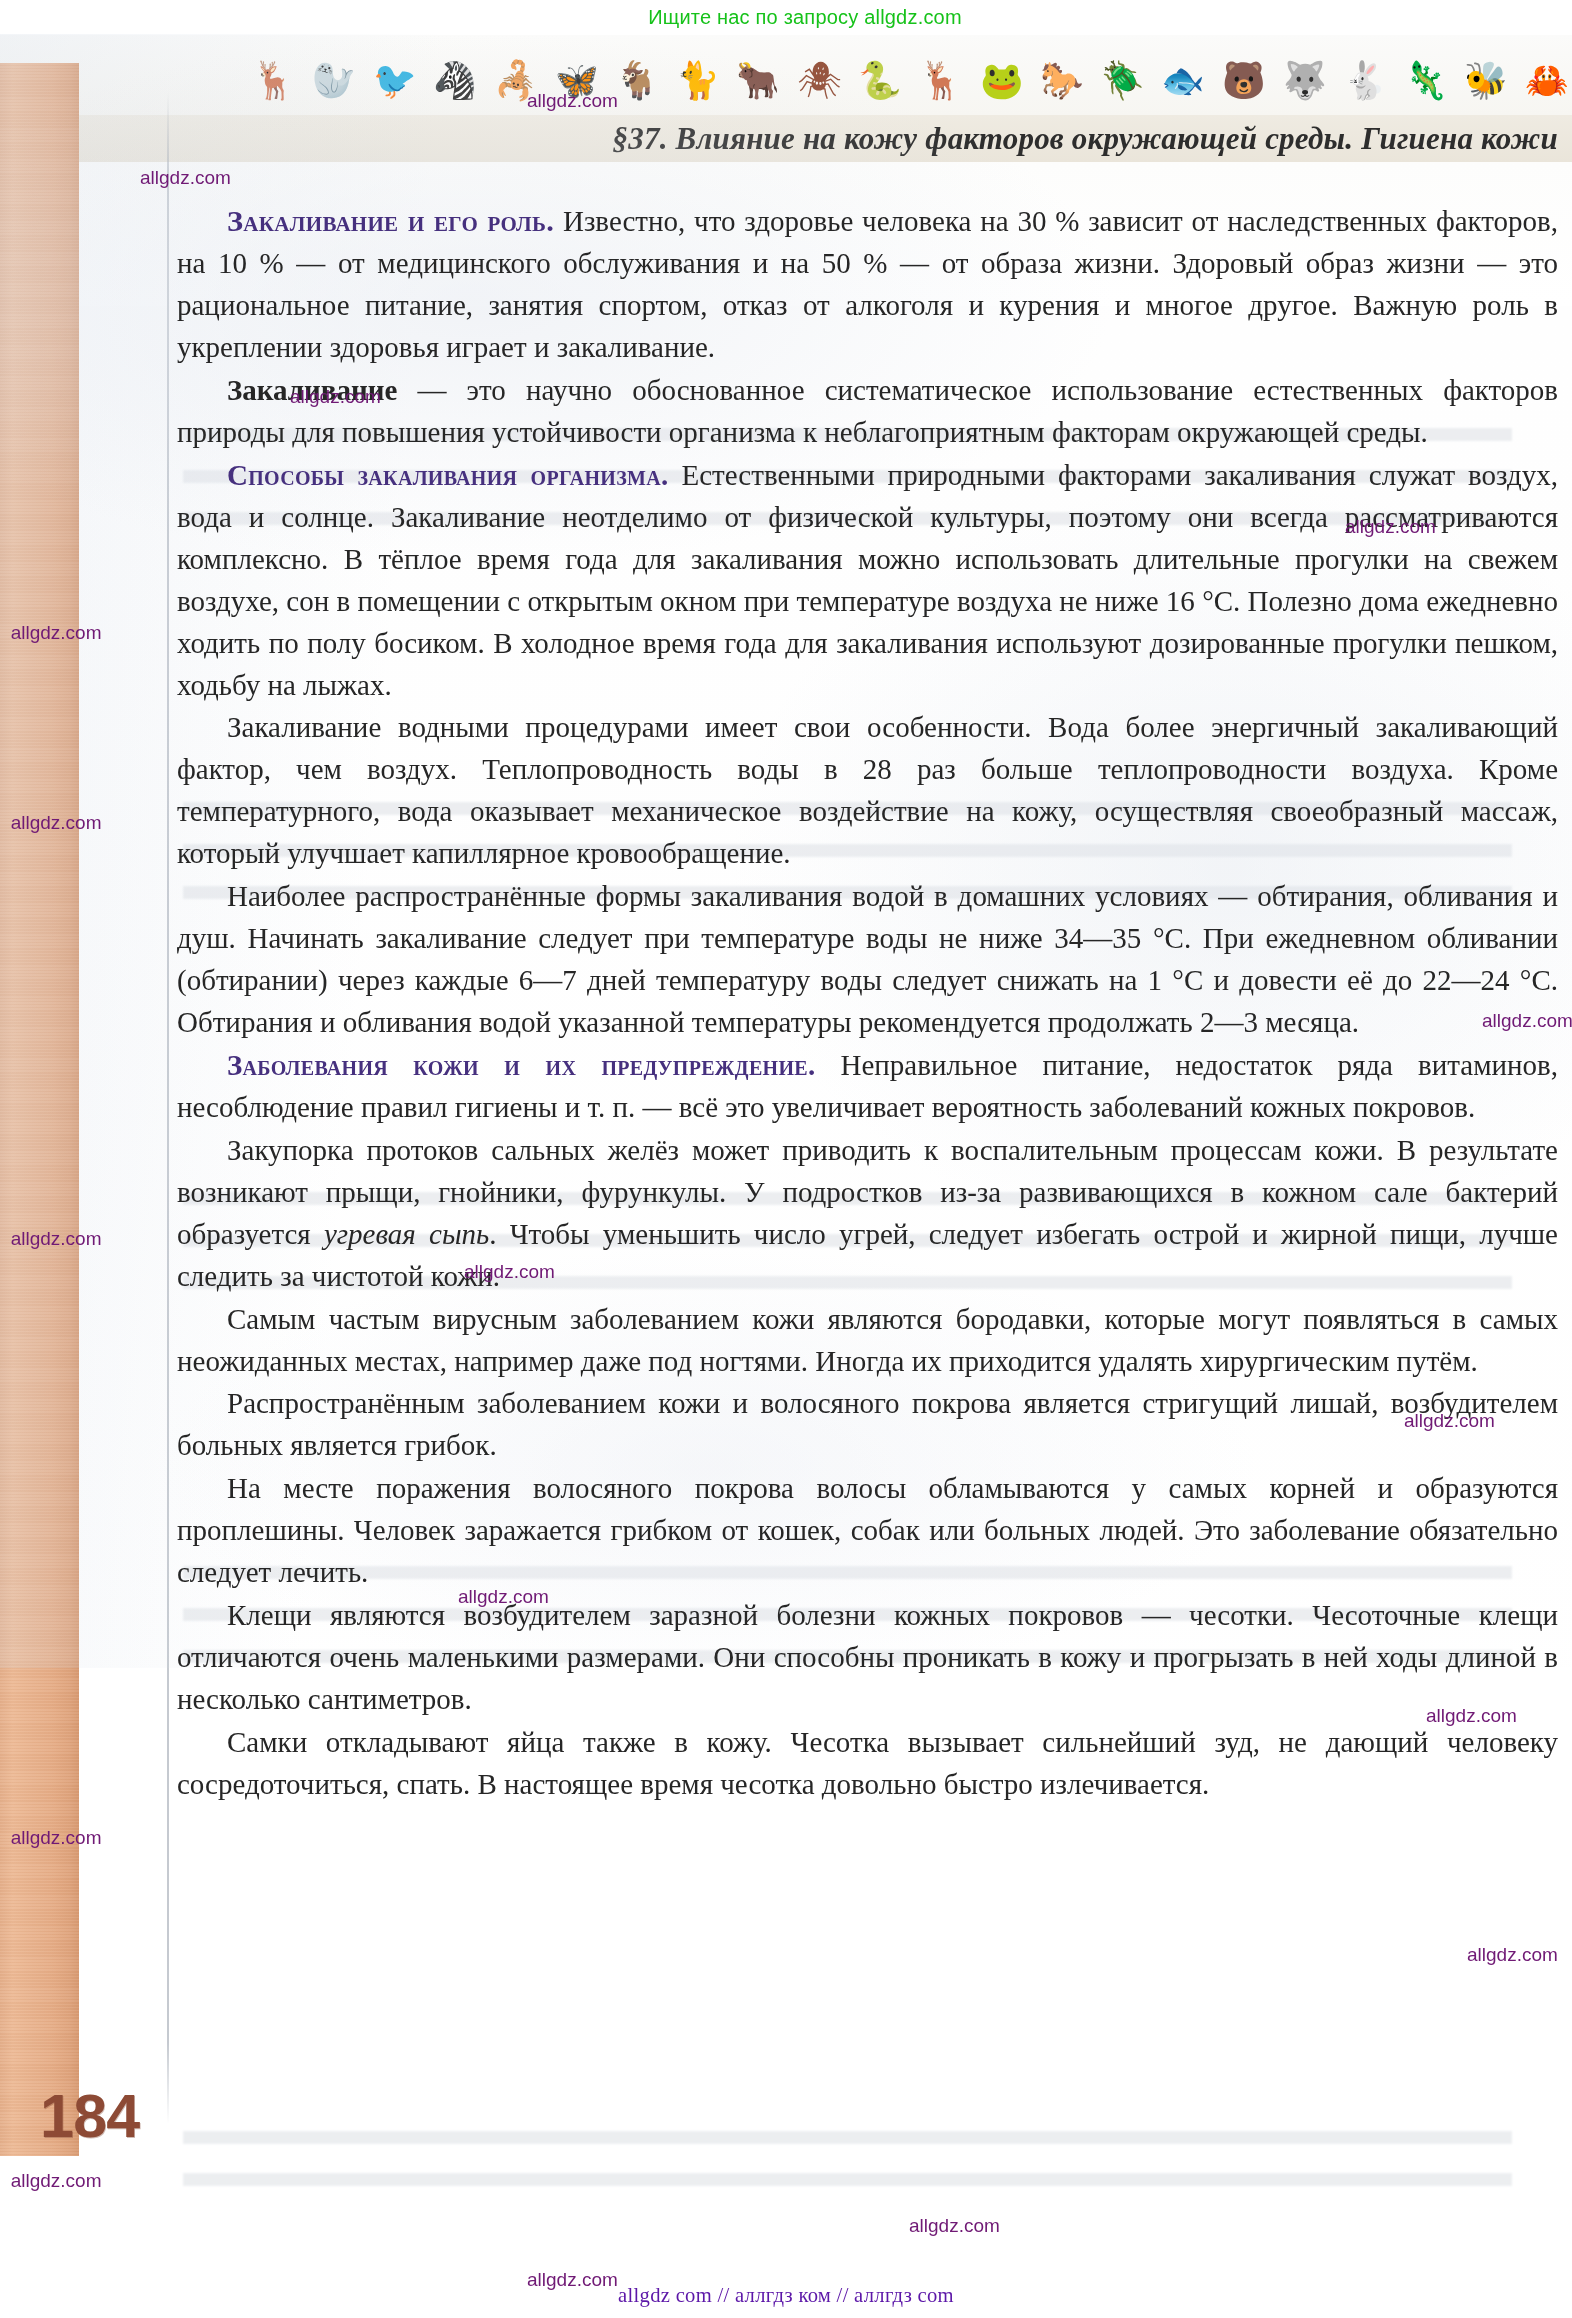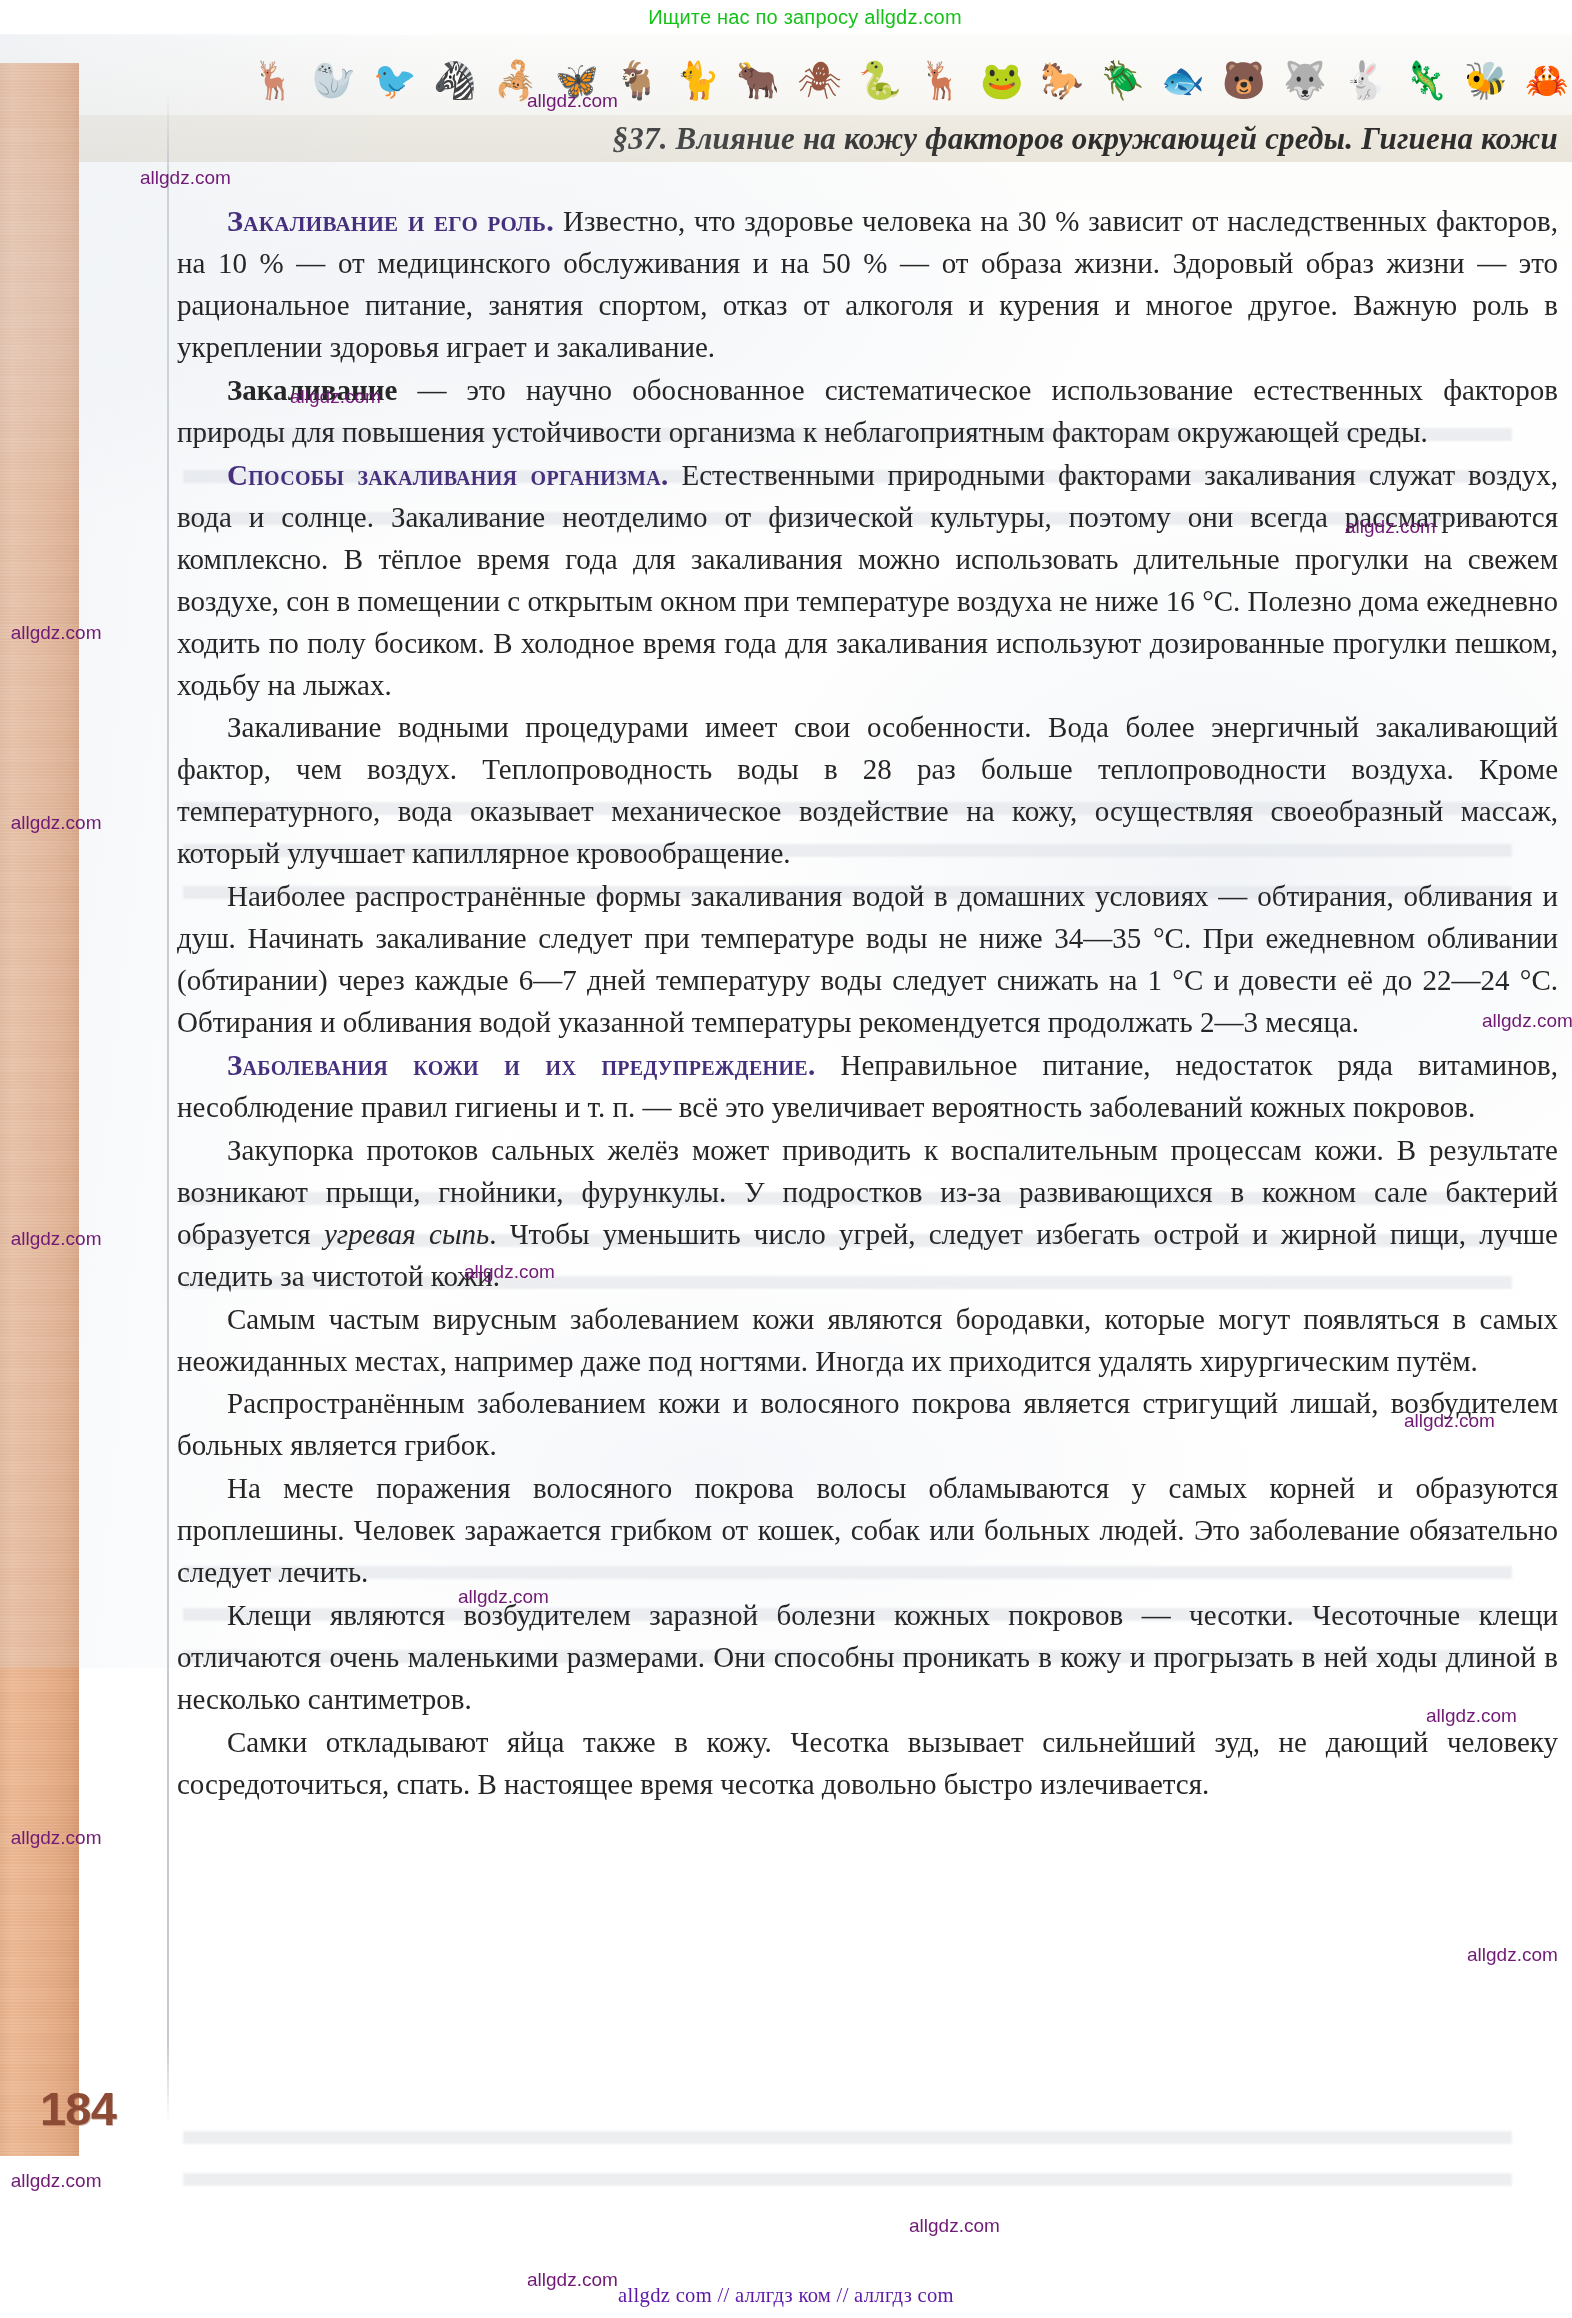--- a/index.html
+++ b/index.html
@@ -196,21 +196,21 @@
 
   
   .folio {
     position: absolute;
     left: 40px;
     top: 2081px;
     z-index: 20;
     color: #8d4a35;
     font-family: "Liberation Sans", "DejaVu Sans", sans-serif;
     font-weight: 700;
-    font-size: 47px;
+    font-size: 61px;
     letter-spacing: -0.8px;
     text-shadow: 0.8px 0.8px 0 rgba(120,60,40,.35);
   }
 
   
   .wm {
     position: absolute;
     z-index: 30;
     color: #701a75;
     font-family: "Liberation Sans", "DejaVu Sans", sans-serif;

